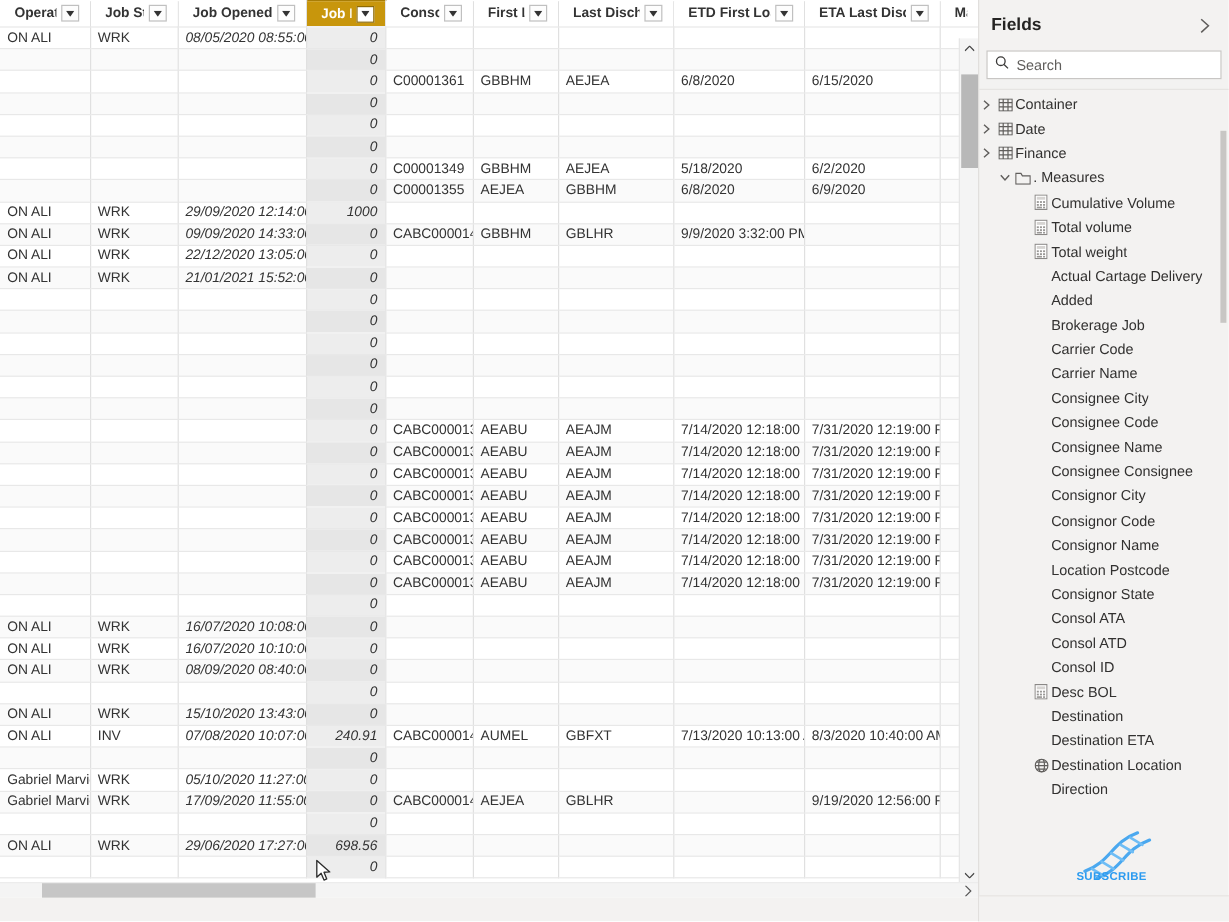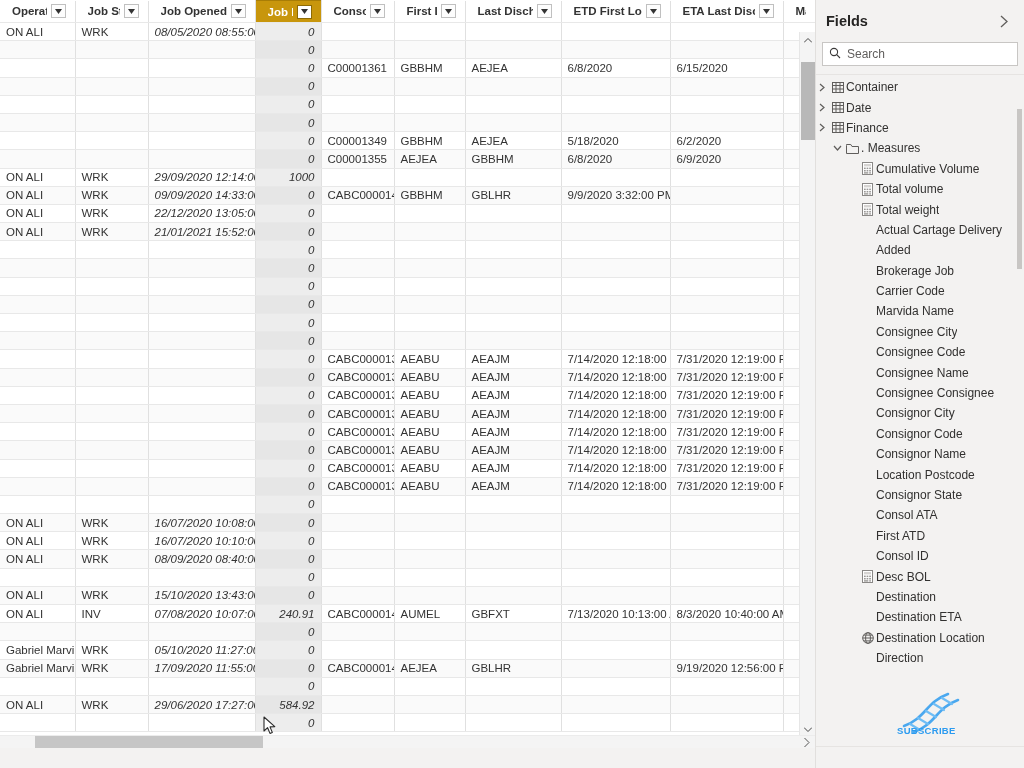--- a/index.html
+++ b/index.html
@@ -787,21 +787,21 @@
               <td class=""></td>
               <td class=""></td>
               <td class=""></td>
               <td class=""></td>
               <td class=""></td>
             </tr>
             <tr>
               <td class="">ON ALI</td>
               <td class="">WRK</td>
               <td class="dt">29/06/2020 17:27:00</td>
-              <td class="profit">584.92</td>
+              <td class="profit">698.56</td>
               <td class=""></td>
               <td class=""></td>
               <td class=""></td>
               <td class=""></td>
               <td class=""></td>
               <td class=""></td>
             </tr>
             <tr>
               <td class=""></td>
               <td class=""></td>
@@ -1026,21 +1026,21 @@
           <div class="fp-row">
             <span style="width:30px;flex:none"></span>
             <span class="fp-chev"></span>
             <span class="fp-ico"></span>
             <span class="fp-label">Carrier Code</span>
           </div>
           <div class="fp-row">
             <span style="width:30px;flex:none"></span>
             <span class="fp-chev"></span>
             <span class="fp-ico"></span>
-            <span class="fp-label">Marvida Name</span>
+            <span class="fp-label">Carrier Name</span>
           </div>
           <div class="fp-row">
             <span style="width:30px;flex:none"></span>
             <span class="fp-chev"></span>
             <span class="fp-ico"></span>
             <span class="fp-label">Consignee City</span>
           </div>
           <div class="fp-row">
             <span style="width:30px;flex:none"></span>
             <span class="fp-chev"></span>
@@ -1092,21 +1092,21 @@
           <div class="fp-row">
             <span style="width:30px;flex:none"></span>
             <span class="fp-chev"></span>
             <span class="fp-ico"></span>
             <span class="fp-label">Consol ATA</span>
           </div>
           <div class="fp-row">
             <span style="width:30px;flex:none"></span>
             <span class="fp-chev"></span>
             <span class="fp-ico"></span>
-            <span class="fp-label">First ATD</span>
+            <span class="fp-label">Consol ATD</span>
           </div>
           <div class="fp-row">
             <span style="width:30px;flex:none"></span>
             <span class="fp-chev"></span>
             <span class="fp-ico"></span>
             <span class="fp-label">Consol ID</span>
           </div>
           <div class="fp-row">
             <span style="width:30px;flex:none"></span>
             <span class="fp-chev"></span>

